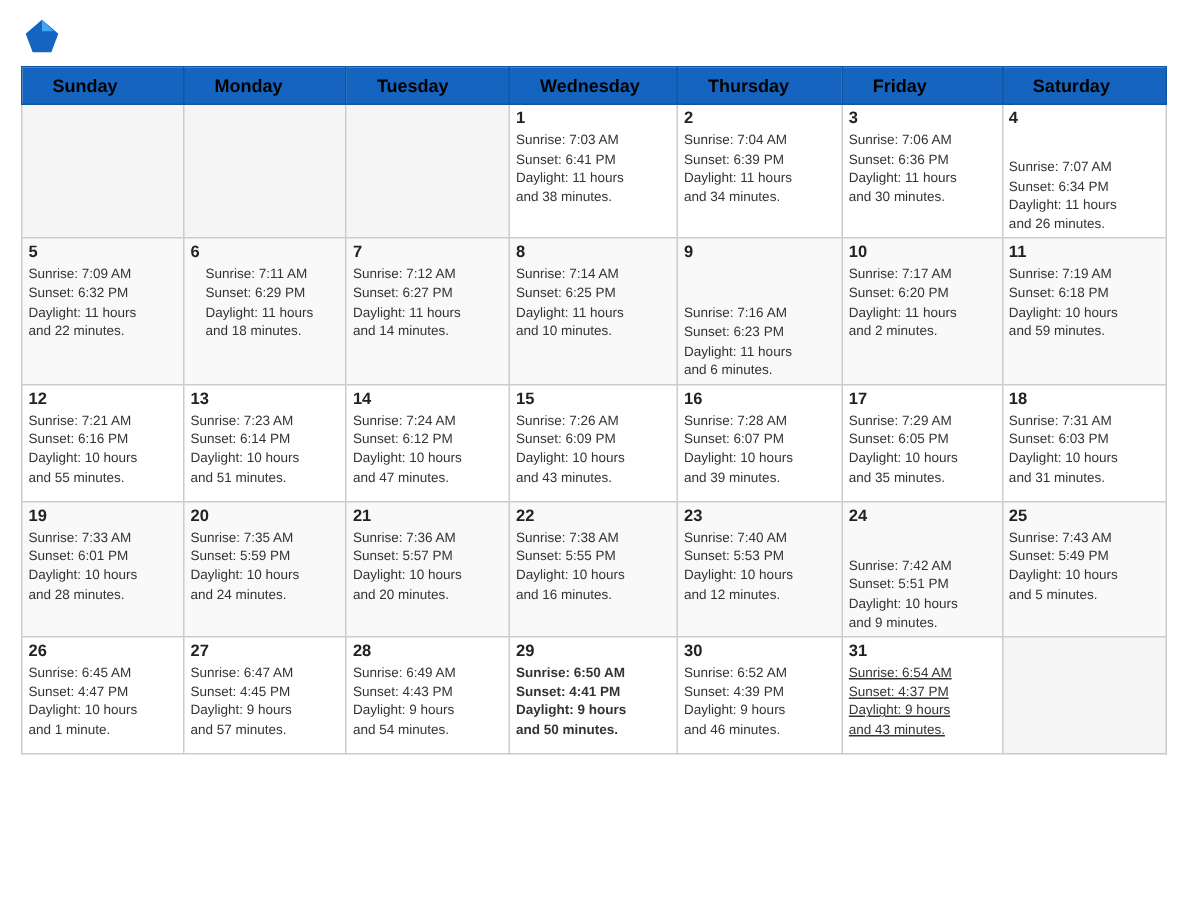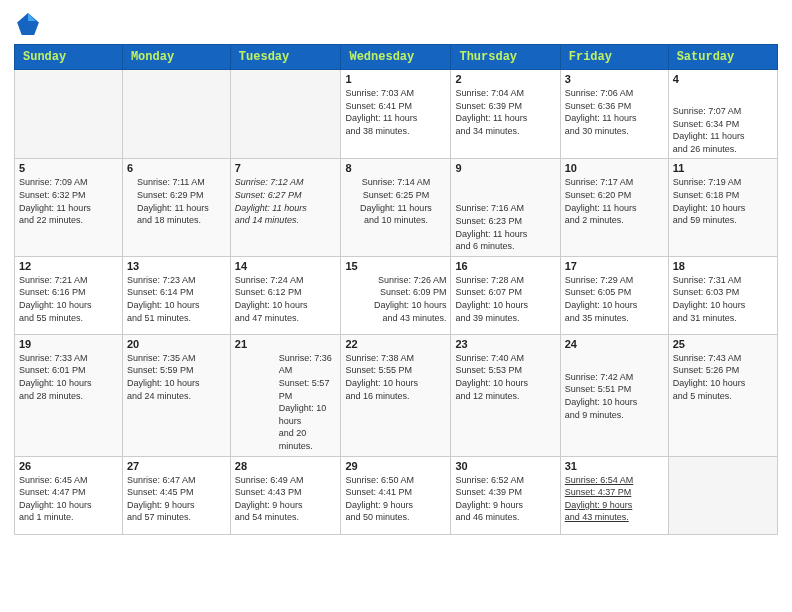--- a/index.html
+++ b/index.html
@@ -52,27 +52,26 @@
       color: #333;
       margin-top: 2px;
     }
     .calendar {
       width: 100%;
       border-collapse: collapse;
       border: 1px solid #bbb;
     }
     .calendar th {
       background: #1565c0;
-      color: #bef264;
+      color: #000000;
       font-size: 12px;
       font-weight: bold;
-      padding: 5px 8px;
+      padding: 5px 20px;
       text-align: left;
       border: 1px solid #1055a0;
-      font-family: Liberation Mono, monospace;
     }
     .calendar td {
       border: 1px solid #ccc;
       vertical-align: top;
       padding: 3px 4px;
       width: 113px;
       min-height: 70px;
       font-size: 9.5px;
       color: #333;
       background: #fff;
@@ -175,28 +174,28 @@
           </td>
           <td>
             <div class="day-number">6</div>
             <div class="day-info" style="white-space: pre-line; margin-left: 10px;">Sunrise: 7:11 AM
 Sunset: 6:29 PM
 Daylight: 11 hours
 and 18 minutes.</div>
           </td>
           <td>
             <div class="day-number">7</div>
-            <div class="day-info" style="white-space: pre-line; font-style: italic;">Sunrise: 7:12 AM
+            <div class="day-info" style="white-space: pre-line;">Sunrise: 7:12 AM
 Sunset: 6:27 PM
 Daylight: 11 hours
 and 14 minutes.</div>
           </td>
           <td>
             <div class="day-number">8</div>
-            <div class="day-info" style="white-space: pre-line; text-align: center;">Sunrise: 7:14 AM
+            <div class="day-info" style="white-space: pre-line;">Sunrise: 7:14 AM
 Sunset: 6:25 PM
 Daylight: 11 hours
 and 10 minutes.</div>
           </td>
           <td>
             <div class="day-number">9</div>
             <div class="day-info" style="white-space: pre-line; margin-top: 28px;">Sunrise: 7:16 AM
 Sunset: 6:23 PM
 Daylight: 11 hours
 and 6 minutes.</div>
@@ -233,21 +232,21 @@
           </td>
           <td>
             <div class="day-number">14</div>
             <div class="day-info" style="white-space: pre-line;">Sunrise: 7:24 AM
 Sunset: 6:12 PM
 Daylight: 10 hours
 and 47 minutes.</div>
           </td>
           <td>
             <div class="day-number">15</div>
-            <div class="day-info" style="white-space: pre-line; text-align: right;">Sunrise: 7:26 AM
+            <div class="day-info" style="white-space: pre-line;">Sunrise: 7:26 AM
 Sunset: 6:09 PM
 Daylight: 10 hours
 and 43 minutes.</div>
           </td>
           <td>
             <div class="day-number">16</div>
             <div class="day-info" style="white-space: pre-line;">Sunrise: 7:28 AM
 Sunset: 6:07 PM
 Daylight: 10 hours
 and 39 minutes.</div>
@@ -277,21 +276,21 @@
           </td>
           <td>
             <div class="day-number">20</div>
             <div class="day-info" style="white-space: pre-line;">Sunrise: 7:35 AM
 Sunset: 5:59 PM
 Daylight: 10 hours
 and 24 minutes.</div>
           </td>
           <td>
             <div class="day-number">21</div>
-            <div class="day-info" style="white-space: pre-line; margin-left: 44px;">Sunrise: 7:36 AM
+            <div class="day-info" style="white-space: pre-line;">Sunrise: 7:36 AM
 Sunset: 5:57 PM
 Daylight: 10 hours
 and 20 minutes.</div>
           </td>
           <td>
             <div class="day-number">22</div>
             <div class="day-info" style="white-space: pre-line;">Sunrise: 7:38 AM
 Sunset: 5:55 PM
 Daylight: 10 hours
 and 16 minutes.</div>
@@ -306,21 +305,21 @@
           <td>
             <div class="day-number">24</div>
             <div class="day-info" style="white-space: pre-line; margin-top: 21px;">Sunrise: 7:42 AM
 Sunset: 5:51 PM
 Daylight: 10 hours
 and 9 minutes.</div>
           </td>
           <td>
             <div class="day-number">25</div>
             <div class="day-info" style="white-space: pre-line;">Sunrise: 7:43 AM
-Sunset: 5:26 PM
+Sunset: 5:49 PM
 Daylight: 10 hours
 and 5 minutes.</div>
           </td>
         </tr>
         <tr class="week-row">
           <td>
             <div class="day-number">26</div>
             <div class="day-info" style="white-space: pre-line;">Sunrise: 6:45 AM
 Sunset: 4:47 PM
 Daylight: 10 hours
@@ -335,21 +334,21 @@
           </td>
           <td>
             <div class="day-number">28</div>
             <div class="day-info" style="white-space: pre-line;">Sunrise: 6:49 AM
 Sunset: 4:43 PM
 Daylight: 9 hours
 and 54 minutes.</div>
           </td>
           <td>
             <div class="day-number">29</div>
-            <div class="day-info" style="white-space: pre-line;">Sunrise: 6:50 AM
+            <div class="day-info" style="white-space: pre-line; font-weight: bold;">Sunrise: 6:50 AM
 Sunset: 4:41 PM
 Daylight: 9 hours
 and 50 minutes.</div>
           </td>
           <td>
             <div class="day-number">30</div>
             <div class="day-info" style="white-space: pre-line;">Sunrise: 6:52 AM
 Sunset: 4:39 PM
 Daylight: 9 hours
 and 46 minutes.</div>

